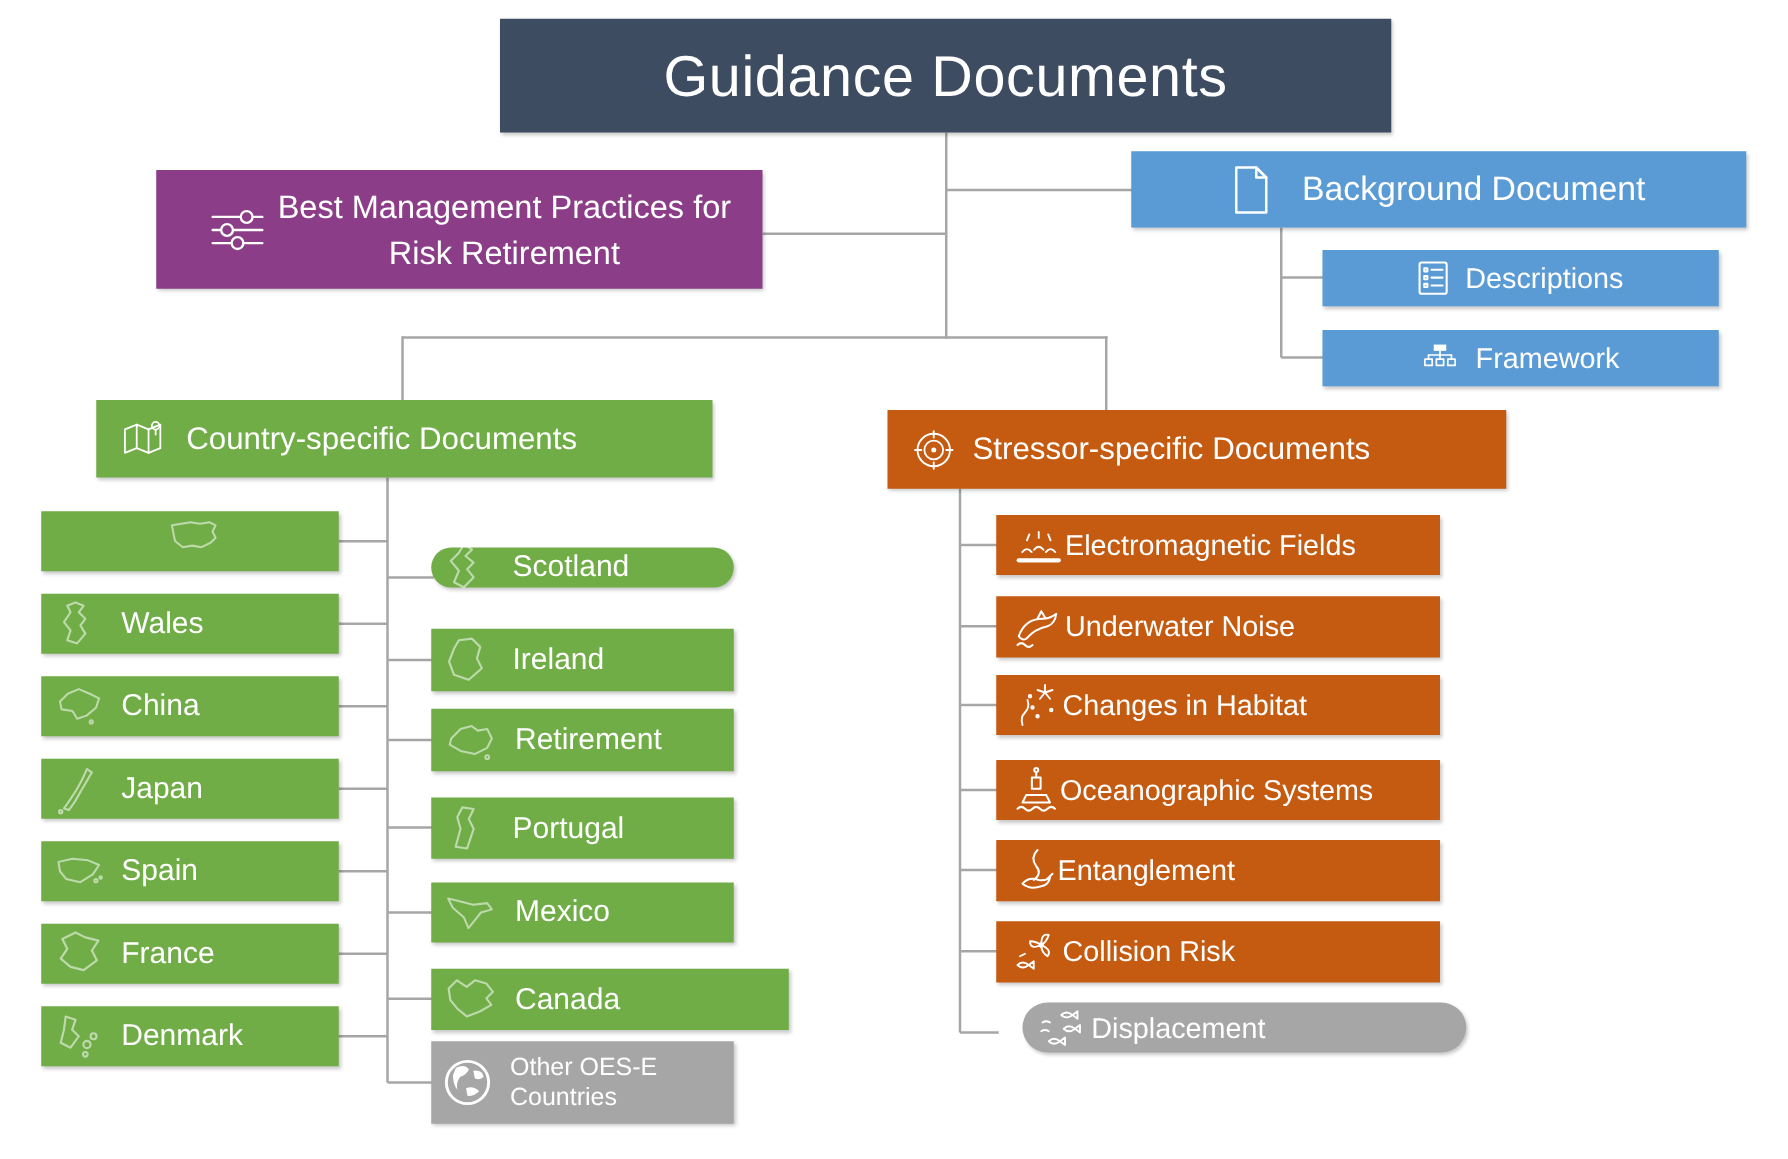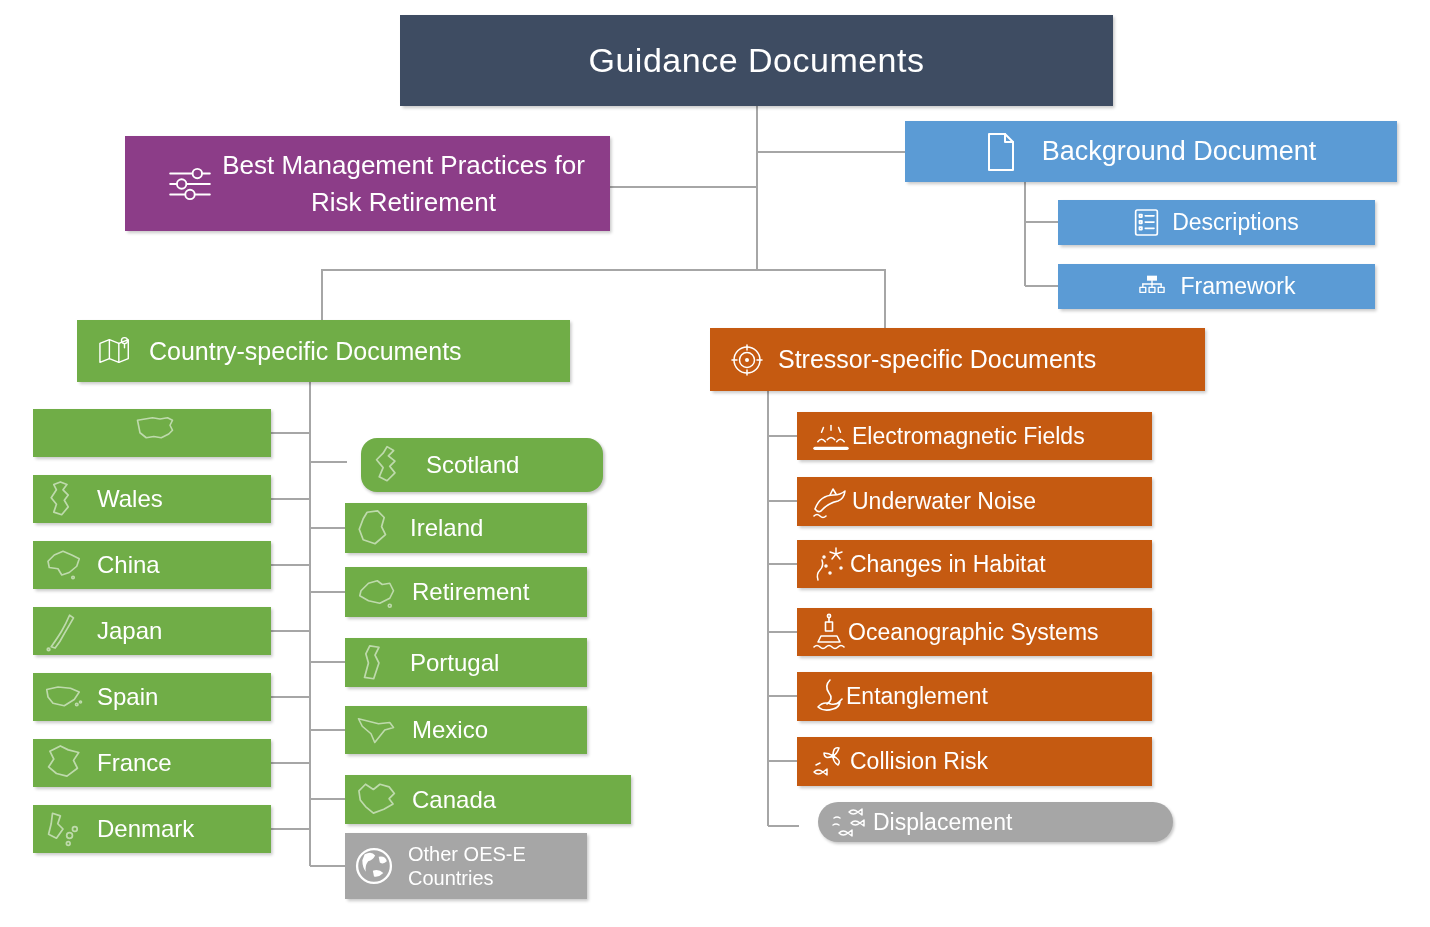--- a/index.html
+++ b/index.html
@@ -13,21 +13,21 @@
   .purple{background:var(--purple,#8c3d88);}
   .blue{background:var(--blue,#5b9bd5);}
   .green{background:var(--green,#70ad47);}
   .orange{background:var(--orange,#c55a11);}
   .gray{background:var(--gray,#a6a6a6);}
   .ic{flex:0 0 auto;display:flex;align-items:center;justify-content:center;}
   .ic svg{stroke:#fff;fill:none;stroke-width:1.8;stroke-linecap:round;stroke-linejoin:round;}
   .ic.map-outline svg{stroke:rgba(255,255,255,.55);stroke-width:1.3;}
   .label{white-space:nowrap;}
   
-  .title-node{justify-content:center;font-size:34px;letter-spacing:.5px;}
+  .title-node{justify-content:center;font-size:46px;letter-spacing:.5px;}
   .bmp-node{padding-left:42px;font-size:26px;}
   .bmp-node .label{flex:1;text-align:center;white-space:normal;line-height:37px;padding-right:16px;}
   .bgdoc-node{justify-content:center;gap:26px;font-size:27px;}
   .bluesub-node{justify-content:center;gap:13px;font-size:23px;}
   .header-node{padding-left:20px;gap:14px;font-size:25px;}
   .country-node{padding-left:6px;gap:10px;font-size:24px;}
   .country2-node{padding-left:8px;gap:13px;font-size:24px;}
   .stressor-node{padding-left:13px;font-size:23px;}
   .other-node .label{white-space:normal;font-size:20px;line-height:24px;max-width:160px;}
   .knob{fill:var(--purple,#8c3d88);}
@@ -217,21 +217,21 @@
       <svg width="48" height="42" viewBox="0 0 32 32">
           <path d="M8,4 L14,6 L12,12 L16,16 L11,23 L5,20 L7,12 Z"></path>
           <circle cx="21" cy="21" r="2.2"></circle>
           <circle cx="25" cy="16" r="1.8"></circle>
           <circle cx="20" cy="27" r="1.4"></circle>
         </svg>
     </span>
     <span class="label">Denmark</span>
   </div>
 
-  <div class="node green country2-node" style="left:361px;top:438px;width:242px;height:54px;border-radius:16px;">
+  <div class="node green country2-node" style="left:345px;top:438px;width:242px;height:32px;border-radius:16px;">
     <span class="ic map-outline">
       <svg width="44" height="42" viewBox="0 0 32 32">
           <path d="M13,2 L18,5 L14,9 L19,13 L15,17 L19,22 L13,28 L7,25 L10,18 L5,12 L10,7 Z"></path>
         </svg>
     </span>
     <span class="label">Scotland</span>
   </div>
   <div class="node green country2-node" style="left:345px;top:503px;width:242px;height:50px;">
     <span class="ic map-outline">
       <svg width="44" height="42" viewBox="0 0 32 32">

